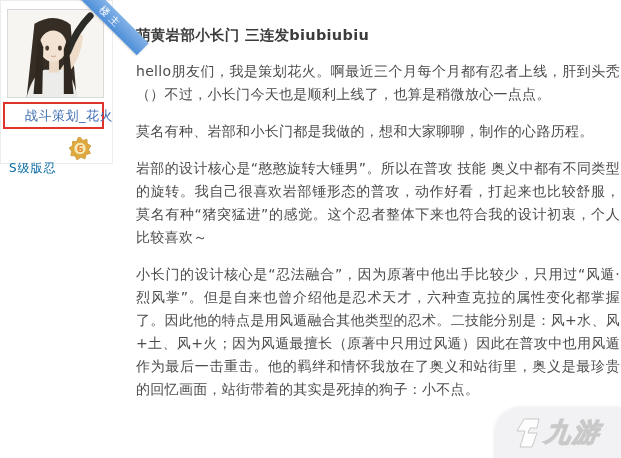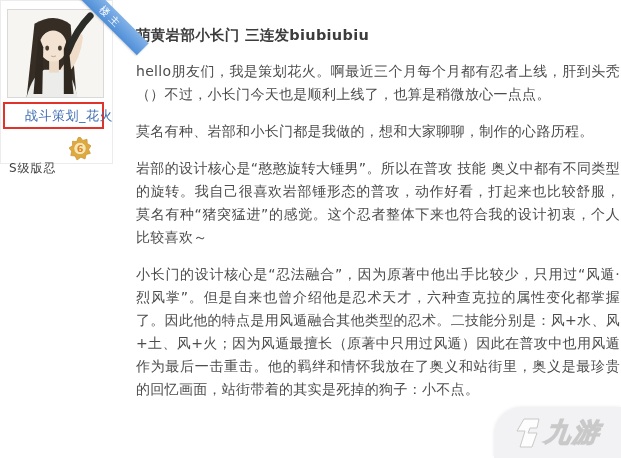--- a/index.html
+++ b/index.html
@@ -22,21 +22,21 @@
   .username-box{
     position:absolute;left:2px;top:101px;width:101px;height:27px;
     border:2px solid #e0342b;box-sizing:border-box;
     display:flex;align-items:center;padding-left:20px;
   }
   .username{color:#3f6cb3;font-size:13px;letter-spacing:0.5px;white-space:nowrap;}
   .rank-row{
     position:absolute;left:8px;top:136px;width:100px;height:24px;
     display:flex;align-items:center;gap:12px;
   }
-  .rank-label{color:#404040;font-size:12px;letter-spacing:1px;margin-top:39px;}
+  .rank-label{color:#0369a1;font-size:12px;letter-spacing:1px;margin-top:39px;}
   .level-badge{width:22px;height:24px;position:relative;flex-shrink:0;}
   .level-badge svg{display:block;width:100%;height:100%;}
   
   .ribbon{
     position:absolute;left:66px;top:9px;width:90px;height:17px;
     transform:rotate(45deg);z-index:6;
     background:linear-gradient(180deg,#83b2e7 0%,#4e8ed8 100%);
     color:#fff;font-size:10px;line-height:17px;text-align:center;
     letter-spacing:4px;box-shadow:0 1px 2px rgba(0,0,0,.18);
   }

